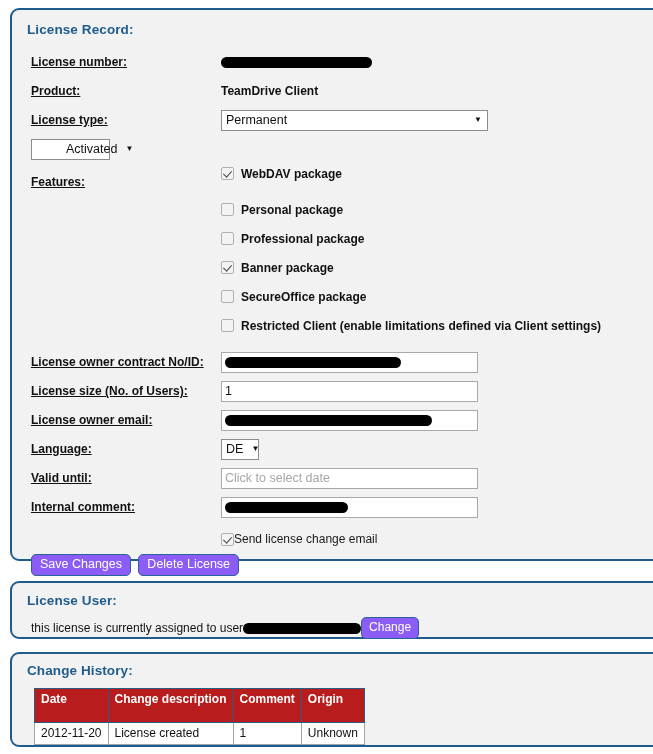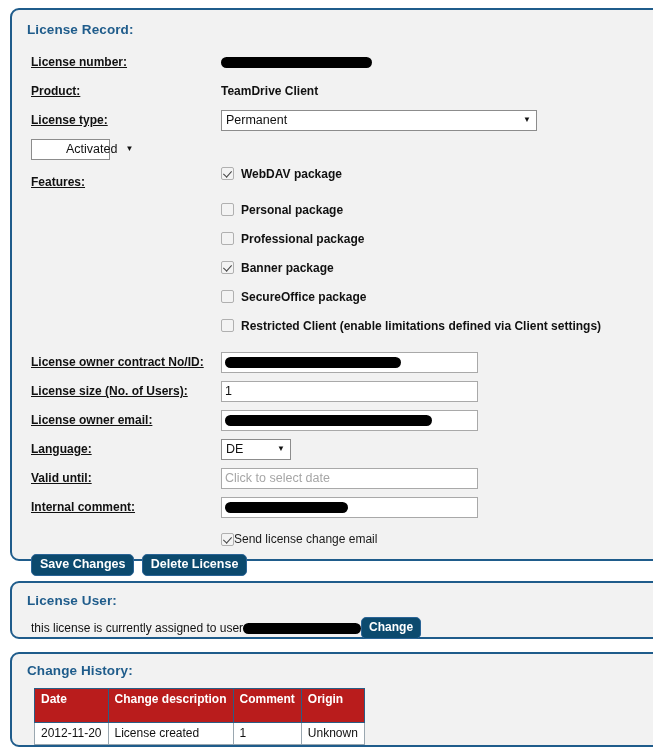--- a/index.html
+++ b/index.html
@@ -131,23 +131,23 @@
     display: inline-flex;
     align-items: center;
   }
   .sel .sel-text { flex: 1 1 auto; padding-left: 2px; }
   .sel .caret {
     font-size: 8px;
     line-height: 1;
     color: #111;
     margin: 0 3px 0 8px;
   }
-  #sel-license-type { width: 316px; }
+  #sel-license-type { width: 267px; }
   #sel-activation   { width: 79px; padding-left: 32px; }
-  #sel-language     { width: 70px; }
+  #sel-language     { width: 38px; }
 
   
   .cbrow {
     display: flex;
     align-items: flex-start;
     padding-left: 209px;
     height: 22px;
     margin-bottom: 7px;
   }
   .cbrow.first { padding-left: 0; }
@@ -188,27 +188,27 @@
     align-items: center;
     padding-left: 209px;
     height: 20px;
     margin: 11px 0 5px 0;
   }
 
   
   .btn-bar { padding-left: 19px; margin-top: 3px; }
   .btn {
     display: inline-block;
-    background: #0c4a6e;
+    background: #8b5cf6;
     color: #ffffff;
     border: 1px solid #2a6496;
     border-radius: 5px;
     font-family: "Liberation Sans", sans-serif;
     font-size: 12.5px;
-    font-weight: bold;
+    font-weight: normal;
     padding: 2px 8px 3px 8px;
     line-height: 15px;
     cursor: pointer;
   }
   .btn + .btn { margin-left: 4px; }
 
   
   .lu-line {
     display: flex;
     align-items: center;

